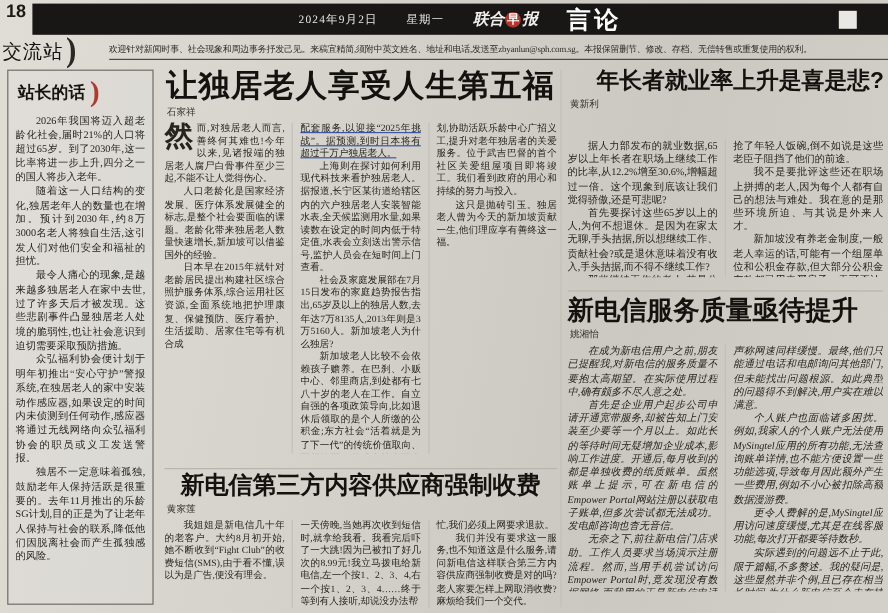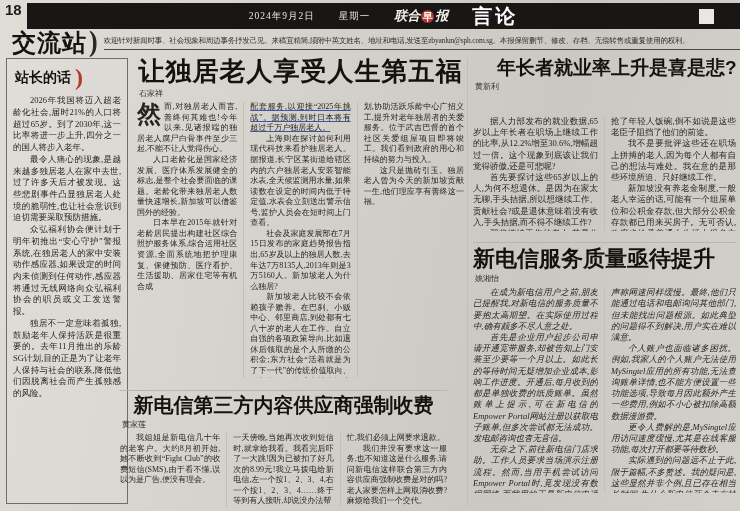--- a/index.html
+++ b/index.html
@@ -22,25 +22,25 @@
   .topbar .date,.topbar .weekday{color:#e8e6e2;font-size:9.5px;letter-spacing:1px;}
   .logo{display:flex;align-items:center;gap:1px;color:#f2f0ec;
     font-family:"Liberation Serif",serif;font-weight:bold;font-size:13px;font-style:italic;}
   .logo .red{font-style:normal;background:#b5342c;color:#fff;border-radius:50%;
     width:13px;height:13px;line-height:13px;text-align:center;font-size:10px;}
   .sectiontitle{color:#ffffff;font-size:20px;font-weight:bold;letter-spacing:3px;
     font-family:"Liberation Sans",sans-serif;}
   .cornerbadge{position:absolute;right:26px;top:6px;width:15px;height:15px;background:#e9e7e3;}
   
   .exrow{position:absolute;left:0;top:30px;width:740px;height:26px;display:flex;align-items:center;}
-  .exlabel{font-size:24px;font-weight:bold;letter-spacing:1px;color:#141210;
-    font-family:"Liberation Sans",sans-serif;padding-left:12px;}
+  .exlabel{font-size:16px;font-weight:normal;letter-spacing:1px;color:#141210;
+    font-family:"Liberation Sans",sans-serif;padding-left:2px;}
   .exbracket{font-size:26px;font-weight:bold;color:#2a2825;transform:scaleY(1.1);margin:0 6px 2px 2px;}
   .notice{flex:1;font-size:7.5px;color:#2e2c28;white-space:nowrap;overflow:hidden;
-    border-bottom:1px solid #4a4843;padding-bottom:3px;letter-spacing:-0.2px;}
+    border-bottom:1px solid #4a4843;padding-bottom:3px;letter-spacing:-0.2px;margin-left:21px;}
   
   .stationbox{position:absolute;left:6px;top:58px;width:122px;height:446px;
     border:1px solid #6f6d68;padding:5px 6px;box-sizing:border-box;background:rgba(255,255,255,0.05);}
   .stitle{display:flex;align-items:center;margin:4px 0 8px 2px;}
   .stitle .t{font-size:14px;font-weight:bold;font-family:"Liberation Sans",sans-serif;color:#16140f;}
   .sbracket{color:#b03a2e;font-size:24px;font-weight:bold;margin-left:4px;line-height:0.8;}
   .scol{font-size:8.5px;line-height:1.38;overflow:hidden;height:382px;}
   
   p{margin:0;text-indent:2em;text-align:justify;}
   p.cont{text-indent:0;}
@@ -66,21 +66,21 @@
   .art-emp{position:absolute;left:473px;top:58px;width:263px;height:182px;}
   .art-emp h1{font-size:19px;white-space:nowrap;margin-left:24px;}
   .art-emp .cols{height:136px;}
   .art-emp .col{font-size:8.5px;margin-top:21px;}
   
   .art-svc{position:absolute;left:473px;top:242px;width:263px;height:264px;border-top:1px solid #b8b5ae;padding-top:4px;box-sizing:border-box;}
   .art-svc h1{font-size:22px;white-space:nowrap;}
   .art-svc .cols{height:206px;font-style:italic;}
   .art-svc .col{font-size:8.5px;}
   
-  .art-bil{position:absolute;left:120px;top:390px;width:327px;height:116px;
+  .art-bil{position:absolute;left:137px;top:390px;width:327px;height:116px;
     border-top:1px solid #b8b5ae;padding-top:4px;box-sizing:border-box;}
   .art-bil h1{font-size:20px;text-align:center;}
   .art-bil .cols{height:74px;}
   .art-bil .col{font-size:8px;}
 </style>
 </head>
 <body>
 
 <div class="page">
 
@@ -104,20 +104,21 @@
     <span class="notice">欢迎针对新闻时事、社会现象和周边事务抒发己见。来稿宜精简,须附中英文姓名、地址和电话,发送至zbyanlun@sph.com.sg。本报保留删节、修改、存档、无偿转售或重复使用的权利。</span>
   </div>
 
   <div class="stationbox">
     <div class="stitle">
       <span class="t">站长的话</span>
       <span class="sbracket">)</span>
     </div>
     <div class="scol">
         <p>2026年我国将迈入超老龄化社会,届时21%的人口将超过65岁。到了2030年,这一比率将进一步上升,四分之一的国人将步入老年。</p>
+        <p>随着这一人口结构的变化,独居老年人的数量也在增加。预计到2030年,约8万3000名老人将独自生活,这引发人们对他们安全和福祉的担忧。</p>
         <p>最令人痛心的现象,是越来越多独居老人在家中去世,过了许多天后才被发现。这些悲剧事件凸显独居老人处境的脆弱性,也让社会意识到迫切需要采取预防措施。</p>
         <p>众弘福利协会便计划于明年初推出“安心守护”警报系统,在独居老人的家中安装动作感应器,如果设定的时间内未侦测到任何动作,感应器将通过无线网络向众弘福利协会的职员或义工发送警报。</p>
         <p>独居不一定意味着孤独,鼓励老年人保持活跃是很重要的。去年11月推出的乐龄SG计划,目的正是为了让老年人保持与社会的联系,降低他们因脱离社会而产生孤独感的风险。</p>
       </div>
   </div>
 
   <div class="art art-main">
     <h1>让独居老人享受人生第五福</h1>
     <div class="author">石家祥</div>
     <div class="cols">
@@ -145,21 +146,21 @@
     <h1>年长者就业率上升是喜是悲?</h1>
     <div class="author">黄新利</div>
     <div class="cols">
       <div class="col">
           <p>据人力部发布的就业数据,65岁以上年长者在职场上继续工作的比率,从12.2%增至30.6%,增幅超过一倍。这个现象到底该让我们觉得骄傲,还是可悲呢?</p>
           <p>首先要探讨这些65岁以上的人,为何不想退休。是因为在家太无聊,手头拮据,所以想继续工作、贡献社会?或是退休意味着没有收入,手头拮据,而不得不继续工作?</p>
           <p>那些继续工作的老人,若是公司高级主管,霸住这些职位,年轻员工便难有晋升机会。与其说是外来人才</p>
         </div>
       <div class="col">
           <p class="cont">抢了年轻人饭碗,倒不如说是这些老臣子阻挡了他们的前途。</p>
-          <p>我不是要批评这些还在职场上拼搏的老人,因为每个人都有自己的想法与难处。我在意的是那些环境所迫、只好继续工作。</p>
+          <p>我不是要批评这些还在职场上拼搏的老人,因为每个人都有自己的想法与难处。我在意的是那些环境所迫、与其说是外来人才。</p>
           <p>新加坡没有养老金制度,一般老人幸运的话,可能有一个组屋单位和公积金存款,但大部分公积金存款都已用来买房子。无可否认,政府也给予普通人生活上很多方面的帮助,但面对生活费上涨,补助只是杯水车薪,所以这些缺乏专业技能又没有太多积蓄的老人,只好继续工作。</p>
         </div>
     </div>
   </div>
 
   <div class="art art-svc">
     <h1>新电信服务质量亟待提升</h1>
     <div class="author">姚湘怡</div>
     <div class="cols">
       <div class="col">

